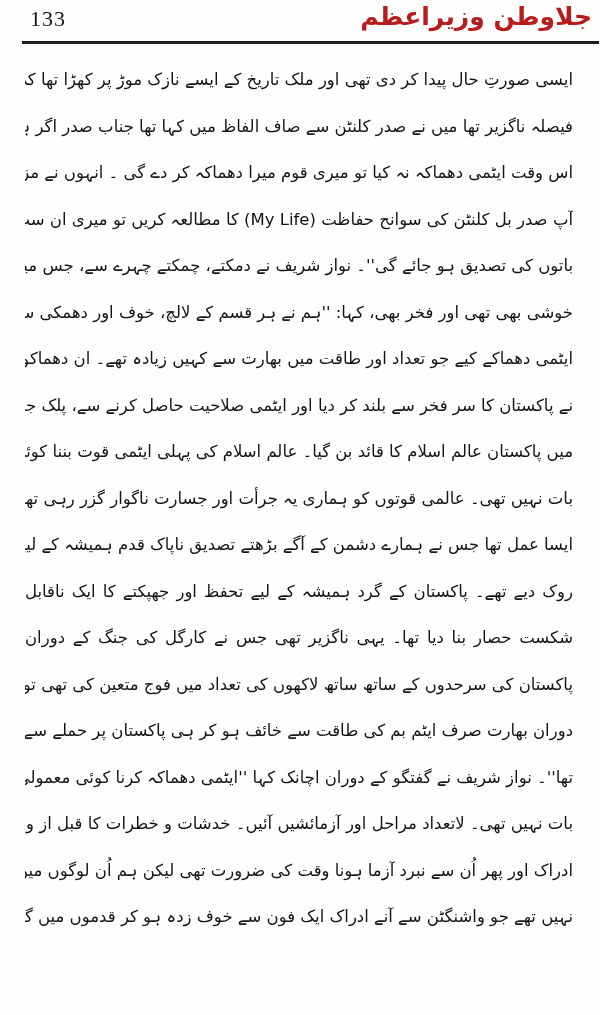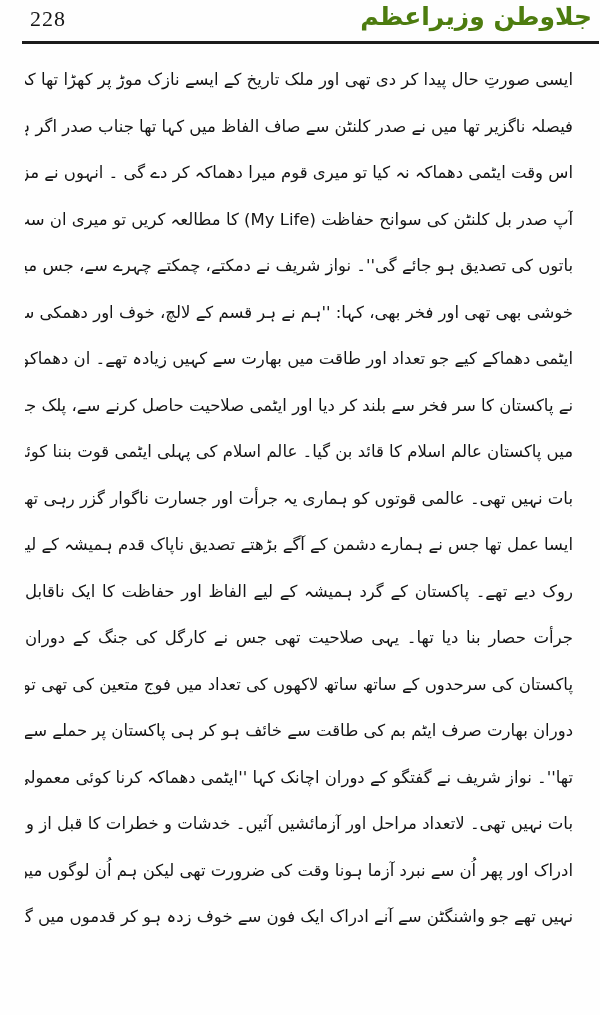--- a/index.html
+++ b/index.html
@@ -31,21 +31,21 @@
     color: #151515;
   }
   .chapter-title {
     position: absolute;
     right: 8px;
     top: 2px;
     direction: rtl;
     font-family: "DejaVu Sans", sans-serif;
     font-weight: bold;
     font-size: 25px;
-    color: #4d7c0f;
+    color: #b91c1c;
   }
   .header-rule {
     position: absolute;
     top: 41px;
     left: 22px;
     right: 1px;
     height: 0;
     border-top: 3px solid #1c1c1c;
   }
   .body-text {
@@ -66,39 +66,39 @@
     -moz-text-align-last: justify;
     color: #141414;
   }
 </style>
 </head>
 <body>
 
 <div class="page">
 
   <div class="page-header">
-    <div class="page-number">228</div>
+    <div class="page-number">133</div>
     <div class="chapter-title">جلاوطن وزیراعظم</div>
     <div class="header-rule"></div>
   </div>
 
   <div class="body-text">
     <div class="body-line">ایسی صورتِ حال پیدا کر دی تھی اور ملک تاریخ کے ایسے نازک موڑ پر کھڑا تھا کہ یہ</div>
     <div class="body-line">فیصلہ ناگزیر تھا میں نے صدر کلنٹن سے صاف الفاظ میں کہا تھا جناب صدر اگر ہم نے</div>
     <div class="body-line">اس وقت ایٹمی دھماکہ نہ کیا تو میری قوم میرا دھماکہ کر دے گی ۔ انہوں نے مزید کہا اگر</div>
     <div class="body-line">آپ صدر بل کلنٹن کی سوانح حفاظت (My Life) کا مطالعہ کریں تو میری ان سب</div>
     <div class="body-line">باتوں کی تصدیق ہو جائے گی''۔ نواز شریف نے دمکتے، چمکتے چہرے سے، جس میں</div>
     <div class="body-line">خوشی بھی تھی اور فخر بھی، کہا: ''ہم نے ہر قسم کے لالچ، خوف اور دھمکی سے بالاتر ہو کر</div>
     <div class="body-line">ایٹمی دھماکے کیے جو تعداد اور طاقت میں بھارت سے کہیں زیادہ تھے۔ ان دھماکوں</div>
     <div class="body-line">نے پاکستان کا سر فخر سے بلند کر دیا اور ایٹمی صلاحیت حاصل کرنے سے، پلک جھپکتے</div>
     <div class="body-line">میں پاکستان عالم اسلام کا قائد بن گیا۔ عالم اسلام کی پہلی ایٹمی قوت بننا کوئی معمولی</div>
     <div class="body-line">بات نہیں تھی۔ عالمی قوتوں کو ہماری یہ جرأت اور جسارت ناگوار گزر رہی تھی۔ یہ ایک</div>
     <div class="body-line">ایسا عمل تھا جس نے ہمارے دشمن کے آگے بڑھتے تصدیق ناپاک قدم ہمیشہ کے لیے</div>
-    <div class="body-line">روک دیے تھے۔ پاکستان کے گرد ہمیشہ کے لیے الفاظ اور حفاظت کا ایک ناقابل</div>
-    <div class="body-line">جرأت حصار بنا دیا تھا۔ یہی صلاحیت تھی جس نے کارگل کی جنگ کے دوران</div>
+    <div class="body-line">روک دیے تھے۔ پاکستان کے گرد ہمیشہ کے لیے تحفظ اور جھپکتے کا ایک ناقابل</div>
+    <div class="body-line">شکست حصار بنا دیا تھا۔ یہی ناگزیر تھی جس نے کارگل کی جنگ کے دوران</div>
     <div class="body-line">پاکستان کی سرحدوں کے ساتھ ساتھ لاکھوں کی تعداد میں فوج متعین کی تھی تو اس</div>
     <div class="body-line">دوران بھارت صرف ایٹم بم کی طاقت سے خائف ہو کر ہی پاکستان پر حملے سے باز رہا</div>
     <div class="body-line">تھا''۔ نواز شریف نے گفتگو کے دوران اچانک کہا ''ایٹمی دھماکہ کرنا کوئی معمولی</div>
     <div class="body-line">بات نہیں تھی۔ لاتعداد مراحل اور آزمائشیں آئیں۔ خدشات و خطرات کا قبل از وقت</div>
     <div class="body-line">ادراک اور پھر اُن سے نبرد آزما ہونا وقت کی ضرورت تھی لیکن ہم اُن لوگوں میں سے</div>
     <div class="body-line">نہیں تھے جو واشنگٹن سے آنے ادراک ایک فون سے خوف زدہ ہو کر قدموں میں گر</div>
   </div>
 
 </div>
 

